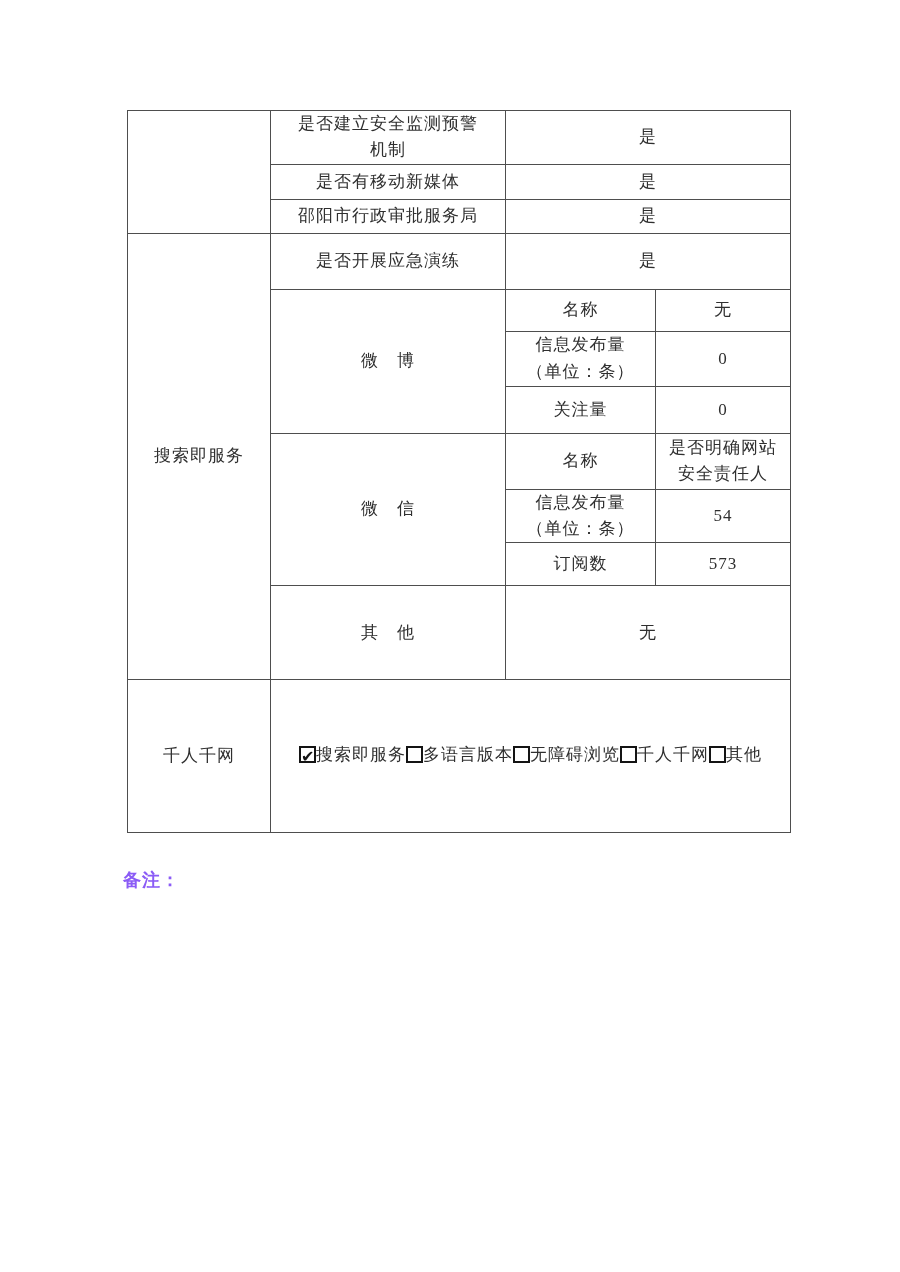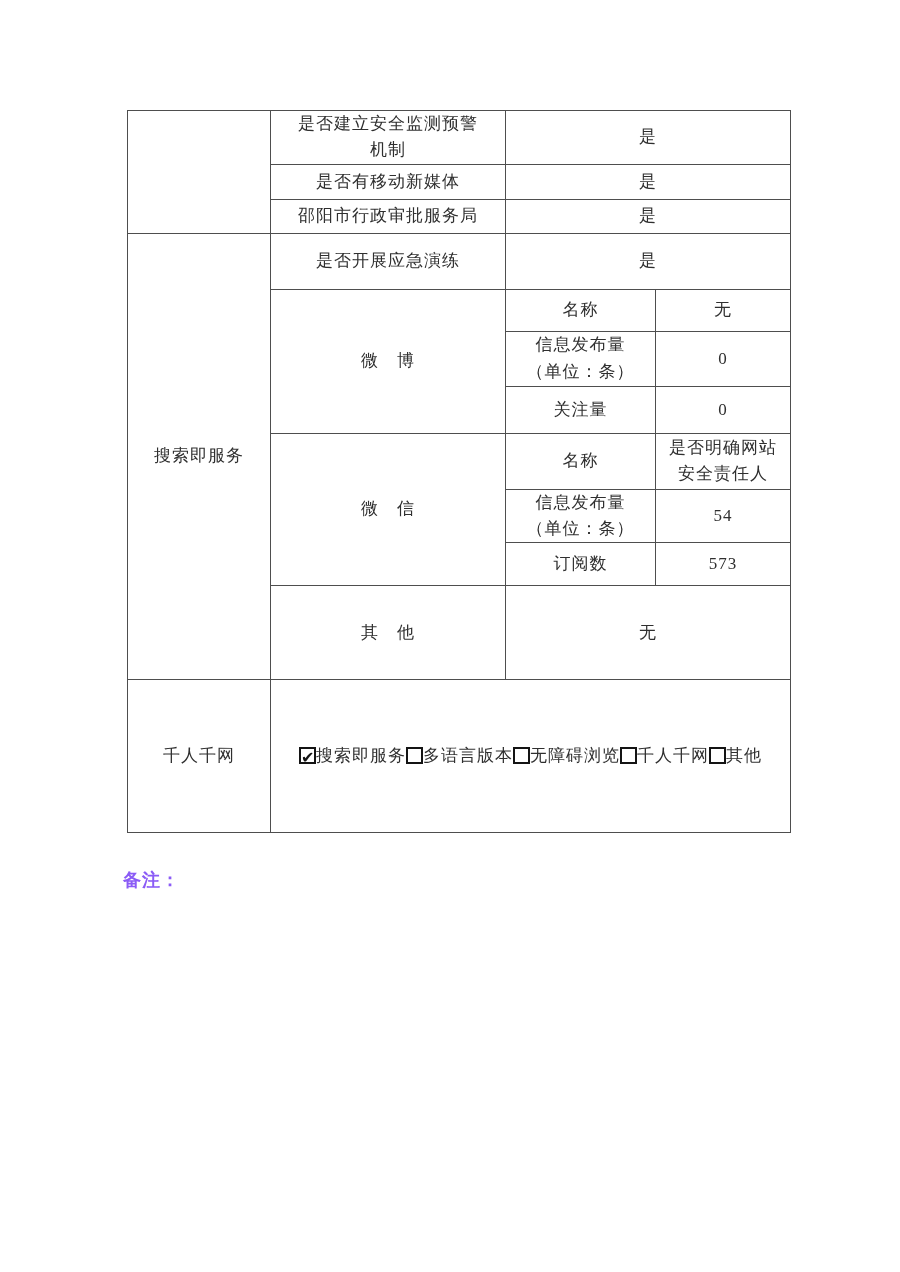--- a/index.html
+++ b/index.html
@@ -41,21 +41,21 @@
   tr.r4  { height: 56px; }
   tr.r5  { height: 42px; }
   tr.r6  { height: 55px; }
   tr.r7  { height: 47px; }
   tr.r8  { height: 56px; }
   tr.r9  { height: 52px; }
   tr.r10 { height: 43px; }
   tr.r11 { height: 94px; }
   tr.r12 { height: 153px; }
   
-  td.cb-cell { text-align: center; padding: 0 10px; white-space: nowrap; }
+  td.cb-cell { text-align: center; padding: 0 10px; white-space: nowrap; font-family: Liberation Mono, monospace; }
   .cb-item { display: inline-block; white-space: nowrap; }
   .cb {
     display: inline-block;
     width: 17px; height: 17px;
     border: 2px solid #141414;
     vertical-align: -3px;
     position: relative;
     background: #ffffff;
   }
   .cb.checked::after {

